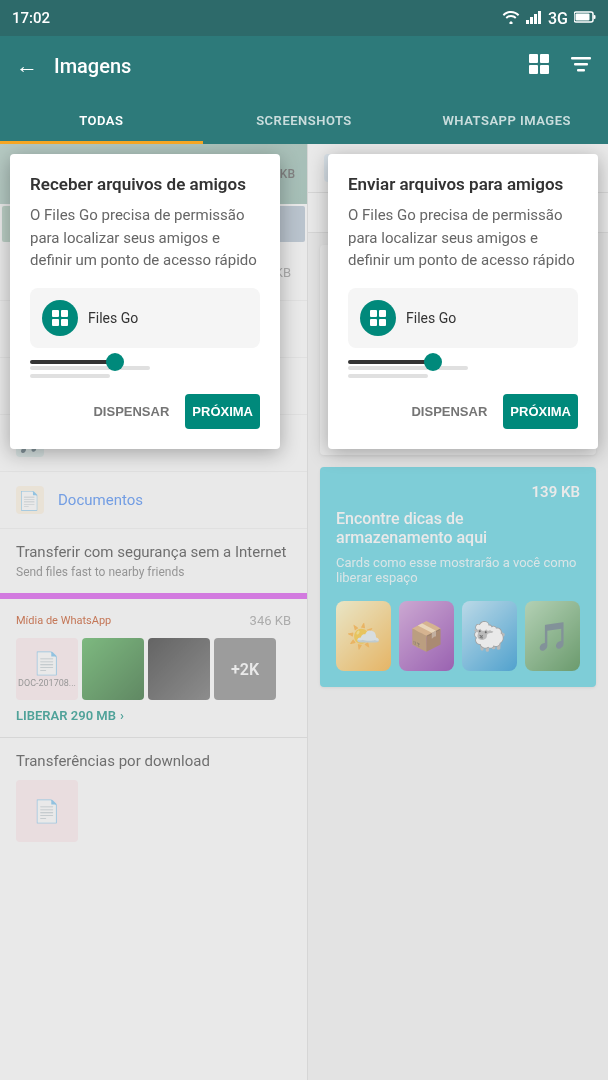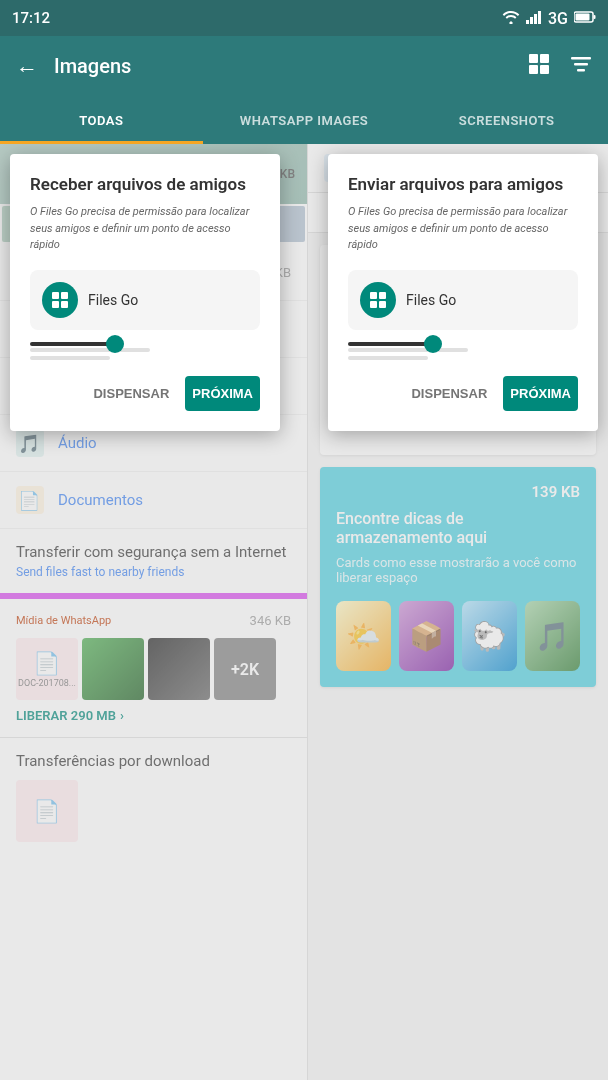--- a/index.html
+++ b/index.html
@@ -111,21 +111,21 @@
     .icon-images { background: #fce4ec; color: #e53935; }
     .icon-videos { background: #e8eaf6; color: #3949ab; }
     .icon-audio { background: #e0f2f1; color: #00897b; }
     .icon-docs { background: #fff3e0; color: #f57c00; }
 
     .transfer-section {
       padding: 14px 16px;
       border-bottom: 6px solid #d946ef;
     }
     .transfer-title { font-size: 15px; color: #333; margin-bottom: 4px; }
-    .transfer-subtitle { font-size: 12px; color: #3b82f6; }
+    .transfer-subtitle { font-size: 12px; color: #737373; }
 
     
     .whatsapp-section {
       padding: 14px 16px;
       border-bottom: 1px solid #e0e0e0;
     }
     .whatsapp-header {
       display: flex; justify-content: space-between; align-items: center;
       margin-bottom: 10px;
     }
@@ -301,25 +301,24 @@
       top: 10px;
       right: 10px;
     }
     .popup-title {
       font-size: 17px;
       font-weight: 600;
       color: #333;
       margin-bottom: 10px;
     }
     .popup-body {
-      font-size: 11px;
+      font-size: 15px;
       color: #666;
       margin-bottom: 16px;
       line-height: 1.5;
-      font-style: italic;
     }
     .popup-app-area {
       background: #f5f5f5;
       border-radius: 8px;
       padding: 12px;
       display: flex;
       align-items: center;
       gap: 10px;
       margin-bottom: 12px;
     }
@@ -430,21 +429,21 @@
     .sub-img:nth-child(2) { background: #c0c0a0; }
     .sub-img:nth-child(3) { background: #a0b0c0; }
     .sub-img:nth-child(4) { background: #d0b0a0; }
     .sub-img:nth-child(5) { background: #b0c0d0; }
 
   </style>
 </head>
 <body>
 
 <div class="status-bar">
-  <span class="status-time">17:12</span>
+  <span class="status-time">17:02</span>
   <div class="status-icons">
     <span>
       <svg width="18" height="14" viewBox="0 0 18 14" fill="white">
         <path d="M9 11l2 2-2 2-2-2 2-2zm0-4c1.6 0 3 .7 4 1.8l1.4-1.4C13 5.8 11.1 5 9 5s-4 .8-5.4 2.4L5 8.8C6 7.7 7.4 7 9 7zm0-4c2.7 0 5.1 1.1 6.9 2.9L17.3 4.5C15.1 2.3 12.2 1 9 1S2.9 2.3.7 4.5L2.1 5.9C3.9 4.1 6.3 3 9 3z"></path>
       </svg>
     </span>
     <span>
       <svg width="16" height="14" viewBox="0 0 16 14" fill="white">
         <rect x="0" y="10" width="3" height="4"></rect>
         <rect x="4" y="7" width="3" height="7"></rect>
@@ -483,24 +482,24 @@
       </svg>
     </span>
   </div>
 </div>
 
 <div class="tabs">
   <div class="tab active">
     <span>TODAS</span>
   </div>
   <div class="tab">
-    <span>WHATSAPP IMAGES</span>
+    <span>SCREENSHOTS</span>
   </div>
   <div class="tab">
-    <span>SCREENSHOTS</span>
+    <span>WHATSAPP IMAGES</span>
   </div>
 </div>
 
 <div class="main">
 
   <div class="left-panel">
 
     <div class="top-images-row">
       <div class="top-img-section">
         <div class="top-img-overlay"></div>

